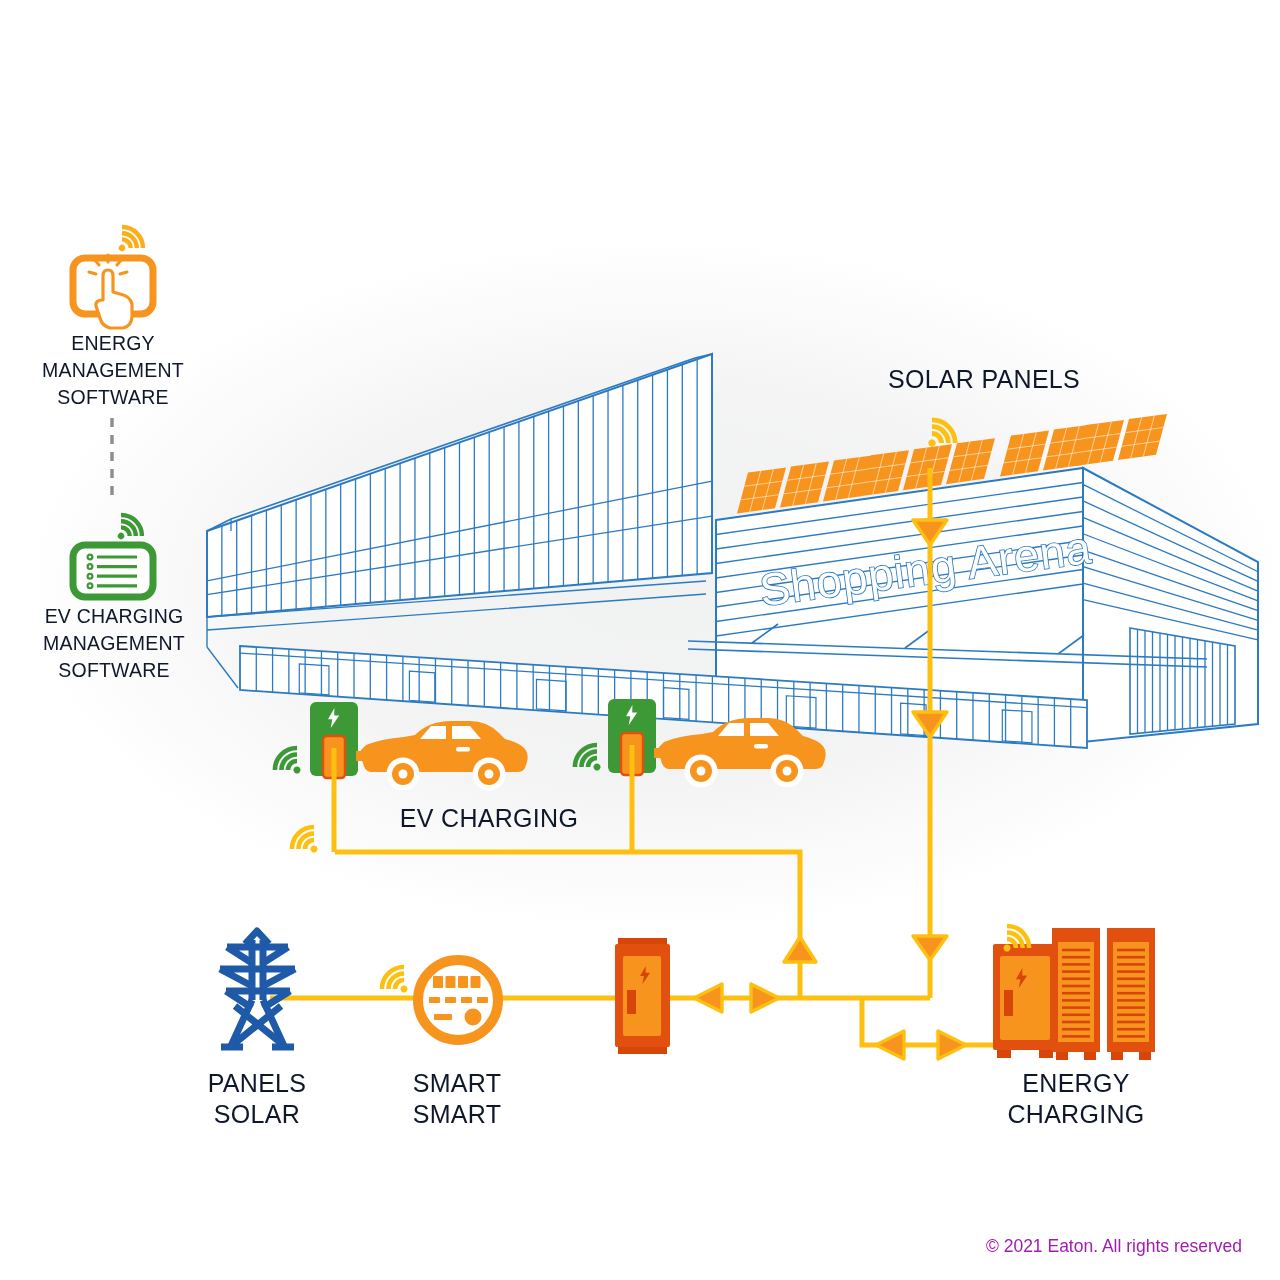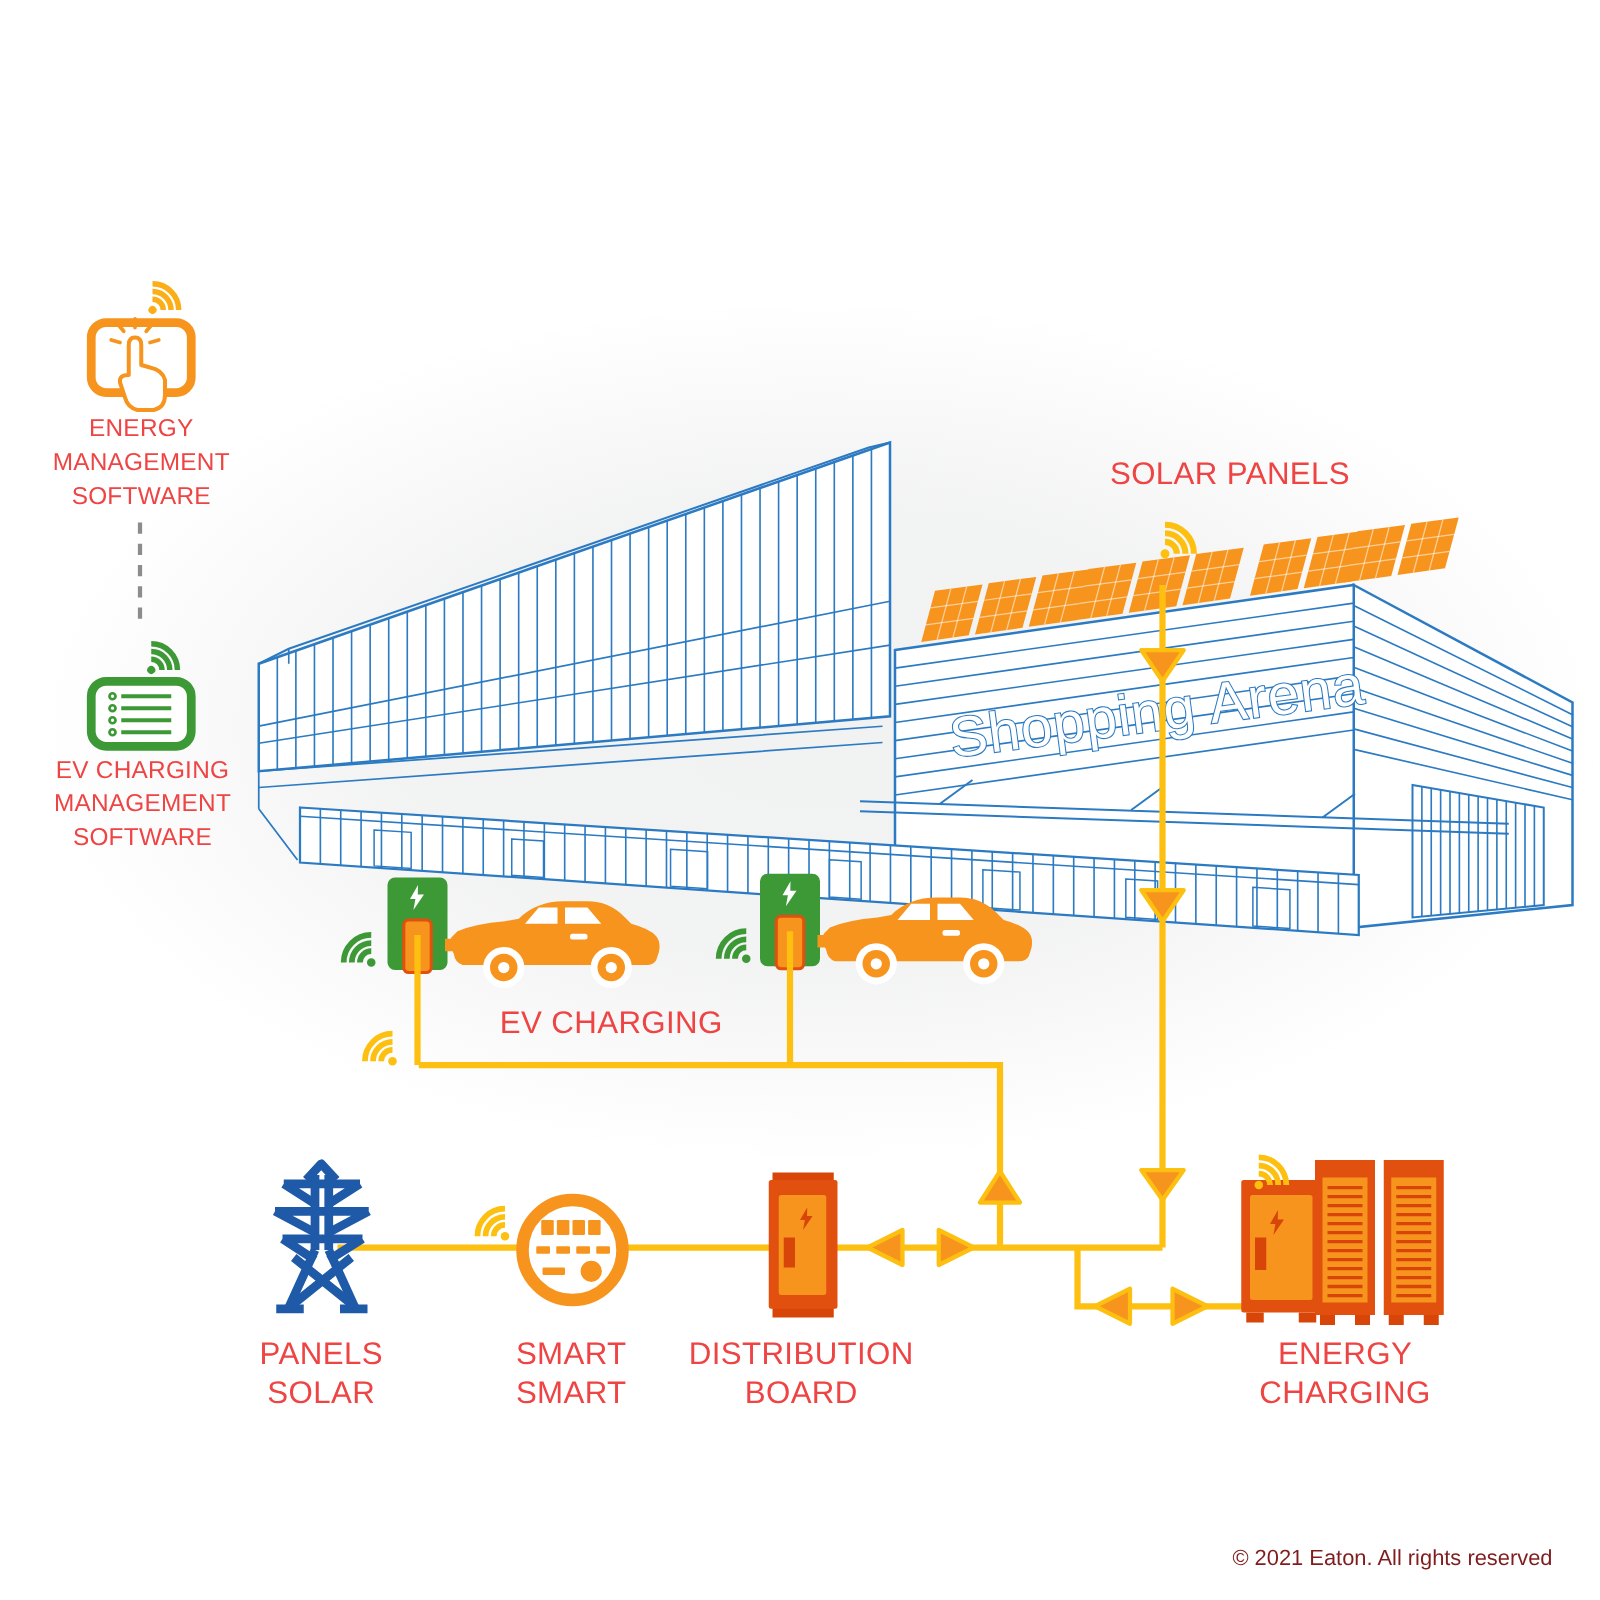--- a/index.html
+++ b/index.html
@@ -1,25 +1,25 @@
 <!DOCTYPE html>
 <html><head>
 <meta charset="utf-8">
 <style>
   html,body{margin:0;padding:0;background:#fff;}
   #stage{position:relative;width:1280px;height:1280px;overflow:hidden;background:#fff;
          font-family:"Liberation Sans",sans-serif;}
   #gfx{position:absolute;left:0;top:0;}
-  .lbl{position:absolute;transform:translateX(-50%);text-align:center;color:#ef4444;
+  .lbl{position:absolute;transform:translateX(-50%);text-align:center;color:#0f172a;
        font-family:"Liberation Sans",sans-serif;white-space:nowrap;}
   .lbl span{display:block;}
   .small-lbl{font-size:19.5px;line-height:27px;letter-spacing:.2px;}
   .big-lbl{font-size:25px;line-height:31px;letter-spacing:.3px;}
   .single{font-size:25px;line-height:25px;letter-spacing:.3px;}
-  #copyright{position:absolute;right:38px;top:1236px;font-size:17.5px;color:#7f1d1d;
+  #copyright{position:absolute;right:38px;top:1236px;font-size:17.5px;color:#a21caf;
              font-family:"Liberation Sans",sans-serif;transform:none;}
 </style>
 </head>
 <body>
 
 <div id="stage">
 
 <svg id="gfx" width="1280" height="1280" viewBox="0 0 1280 1280">
   <defs>
     <radialGradient id="halo" cx="50%" cy="50%" r="50%">
@@ -421,22 +421,18 @@
   <div class="lbl single" style="left:984px;top:367px;">SOLAR PANELS</div>
   <div class="lbl single" style="left:489px;top:806px;">EV CHARGING</div>
   <div class="lbl big-lbl" style="left:257px;top:1068px;">
     <span>PANELS</span>
     <span>SOLAR</span>
   </div>
   <div class="lbl big-lbl" style="left:457px;top:1068px;">
     <span>SMART</span>
     <span>SMART</span>
   </div>
-  <div class="lbl big-lbl" style="left:641px;top:1068px;">
-    <span>DISTRIBUTION</span>
-    <span>BOARD</span>
-  </div>
   <div class="lbl big-lbl" style="left:1076px;top:1068px;">
     <span>ENERGY</span>
     <span>CHARGING</span>
   </div>
   <div id="copyright">© 2021 Eaton. All rights reserved</div>
 </div>
 
 </body></html>

